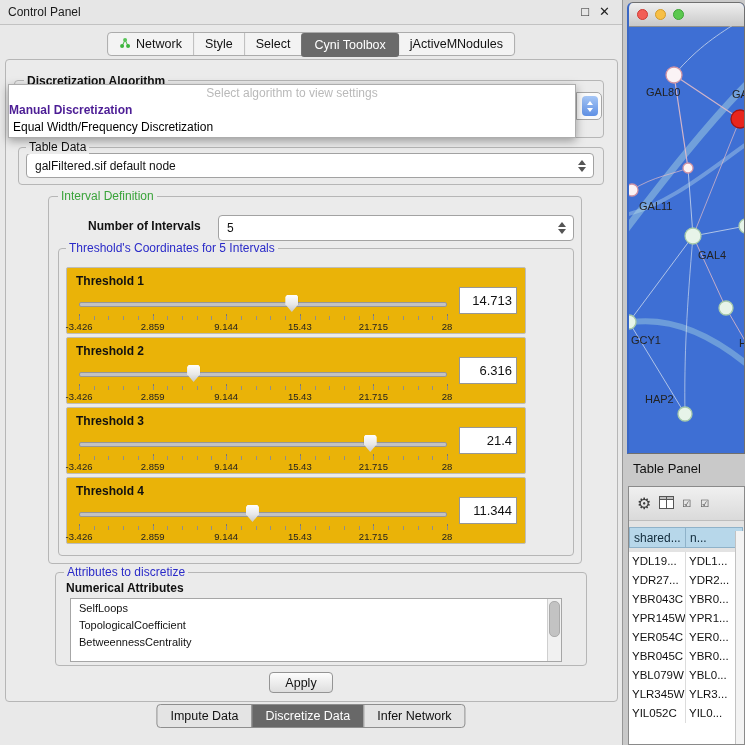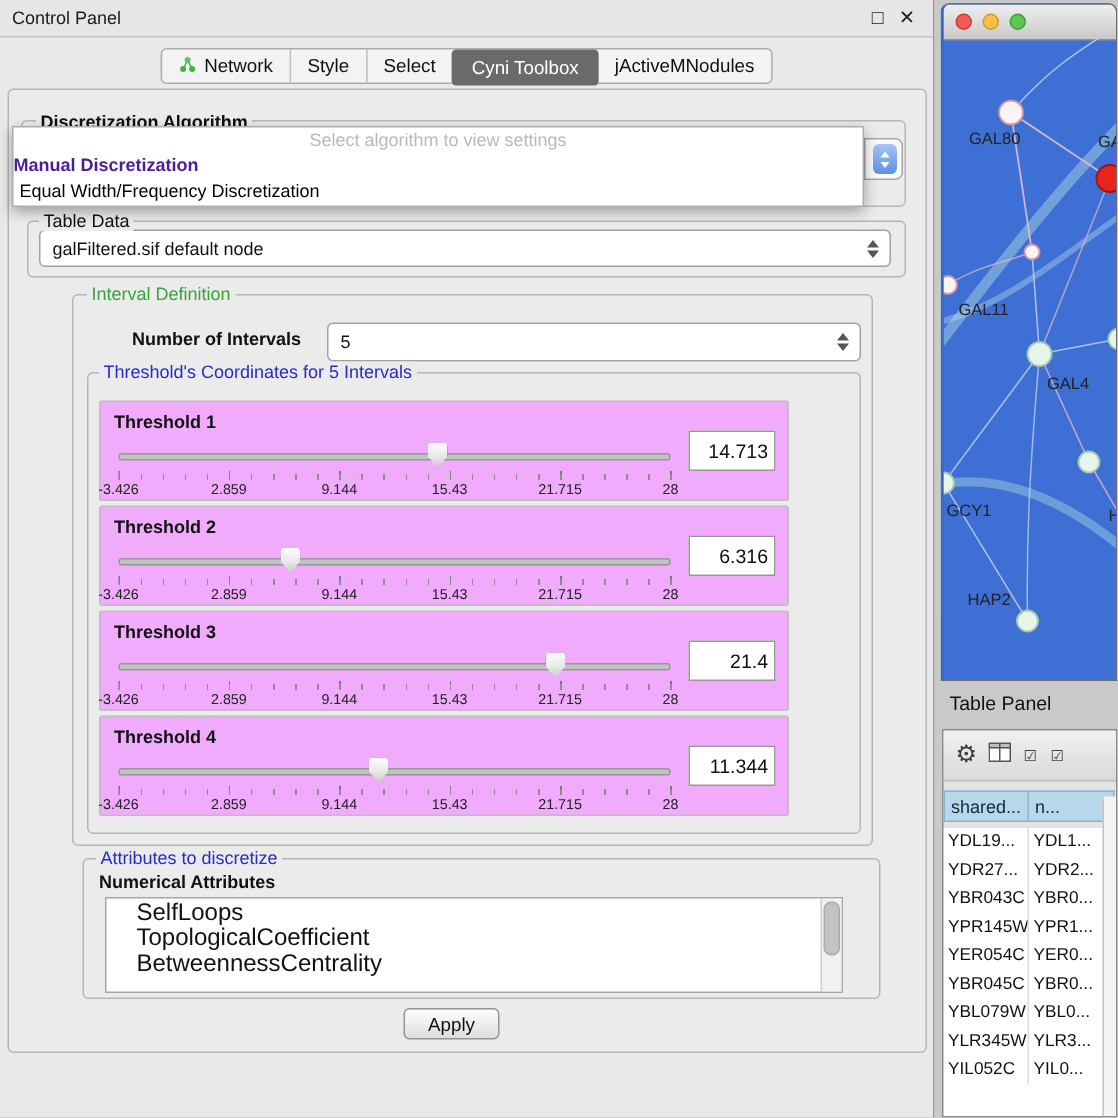--- a/index.html
+++ b/index.html
@@ -37,38 +37,38 @@
   .arrows{position:absolute;right:7px;top:50%;transform:translateY(-50%);display:flex;flex-direction:column;gap:2px;align-items:center;}
   .tri-up{width:0;height:0;border-left:4px solid transparent;border-right:4px solid transparent;border-bottom:5px solid #555;}
   .tri-dn{width:0;height:0;border-left:4px solid transparent;border-right:4px solid transparent;border-top:5px solid #555;}
   #combo-tdata{left:26px;top:153px;width:566px;height:23px;}
   #g-interval{left:48px;top:196px;width:532px;height:366px;}
   #g-interval-title{left:58px;top:189px;color:#3aa33a;}
   #lbl-nintervals{position:absolute;left:64px;top:219px;font-weight:bold;font-size:12px;color:#111;padding-left:24px;}
   #combo-n{left:218px;top:215px;width:354px;height:24px;}
   #g-thresh{left:58px;top:248px;width:514px;height:306px;}
   #g-thresh-title{left:66px;top:241px;color:#2a2ac8;}
-  .tbox{position:absolute;left:66px;width:458px;height:65px;border:1px solid #bdbdbd;border-radius:2px;background:#f0abfc;}
+  .tbox{position:absolute;left:66px;width:458px;height:65px;border:1px solid #bdbdbd;border-radius:2px;background:#eab308;}
   .tlabel{position:absolute;left:9px;top:6px;font-size:12px;font-weight:bold;color:#111;}
   .tvalue{position:absolute;left:392px;top:19px;width:58px;height:27px;box-sizing:border-box;border:1px solid #979797;background:#fff;
           font:13px "Liberation Sans",sans-serif;text-align:right;padding:0 4px 0 0;color:#111;}
   .slider{position:absolute;left:12px;top:27px;width:368px;height:18px;}
   .track{position:absolute;left:0;right:0;top:7px;height:3px;background:#c2c2c2;border:1px solid #969696;border-radius:2px;}
   .thumb{position:absolute;top:0;width:13px;height:17px;background:linear-gradient(#fefefe 0%,#e8e8e8 55%,#c8c8c8 100%);
          clip-path:polygon(12% 0,88% 0,100% 12%,100% 55%,50% 100%,0 55%,0 12%);filter:drop-shadow(0 0 1px rgba(50,50,50,.9));}
   .ticks-major{position:absolute;left:12px;top:46px;width:369px;height:6px;background:repeating-linear-gradient(90deg,#777 0 1px,transparent 1px 73.6px);}
   .ticks-minor{position:absolute;left:12px;top:48px;width:369px;height:4px;background:repeating-linear-gradient(90deg,#8e8e8e 0 1px,transparent 1px 14.72px);}
   .slider-labels{position:absolute;left:12px;top:53px;width:368px;height:10px;font-size:9.5px;color:#222;}
   .slider-labels span{position:absolute;top:0;transform:translateX(-50%);white-space:nowrap;}
   #g-attrs{left:55px;top:572px;width:530px;height:92px;}
   #g-attrs-title{left:64px;top:565px;color:#2a2ac8;}
   #attrs-heading{position:absolute;left:66px;top:581px;font-weight:bold;font-size:12px;color:#111;}
   #attrs-list{position:absolute;left:70px;top:598px;width:490px;height:62px;background:#fff;border:1px solid #a6a6a6;overflow:hidden;}
   .list-items{position:absolute;left:0;top:1px;right:13px;}
-  .list-item{font-size:16px;padding:0 20px;height:17px;line-height:17px;white-space:nowrap;color:#111;}
+  .list-item{font-size:11px;padding:0 8px;height:17px;line-height:17px;white-space:nowrap;color:#111;}
   .list-scroll{position:absolute;right:0;top:0;bottom:0;width:13px;background:#f1f1f1;border-left:1px solid #cfcfcf;}
   .list-scroll-thumb{position:absolute;left:1px;right:1px;top:2px;height:34px;background:#c3c3c3;border:1px solid #ababab;border-radius:5px;}
   #apply-btn{position:absolute;left:269px;top:672px;width:64px;height:21px;border:1px solid #949494;border-radius:4px;
              background:linear-gradient(#fdfdfd,#dedede);font:12.5px "Liberation Sans",sans-serif;color:#111;}
   #bottom-tabs{position:absolute;left:50%;transform:translateX(-50%);top:704px;display:flex;height:22px;border:1px solid #8e8e8e;
                border-radius:4px;overflow:hidden;font-size:12.5px;background:#e4e4e4;}
   .btab{display:flex;align-items:center;padding:0 13px;color:#111;white-space:nowrap;}
   .btab+.btab{border-left:1px solid #9a9a9a;}
   .btab.selected{background:#686868;color:#fff;}
   
@@ -264,20 +264,25 @@
           <div class="list-item">TopologicalCoefficient</div>
           <div class="list-item">BetweennessCentrality</div>
         </div>
       <div class="list-scroll">
         <div class="list-scroll-thumb"></div>
       </div>
     </div>
 
     <button id="apply-btn">Apply</button>
 
+    <div id="bottom-tabs">
+      <div class="btab">Impute Data</div>
+      <div class="btab selected">Discretize Data</div>
+      <div class="btab">Infer Network</div>
+    </div>
   </div>
 
   <div class="right-bg"></div>
 
   <div class="net-win">
     <div class="net-titlebar">
       <span class="light red"></span>
       <span class="light yellow"></span>
       <span class="light green"></span>
     </div>

